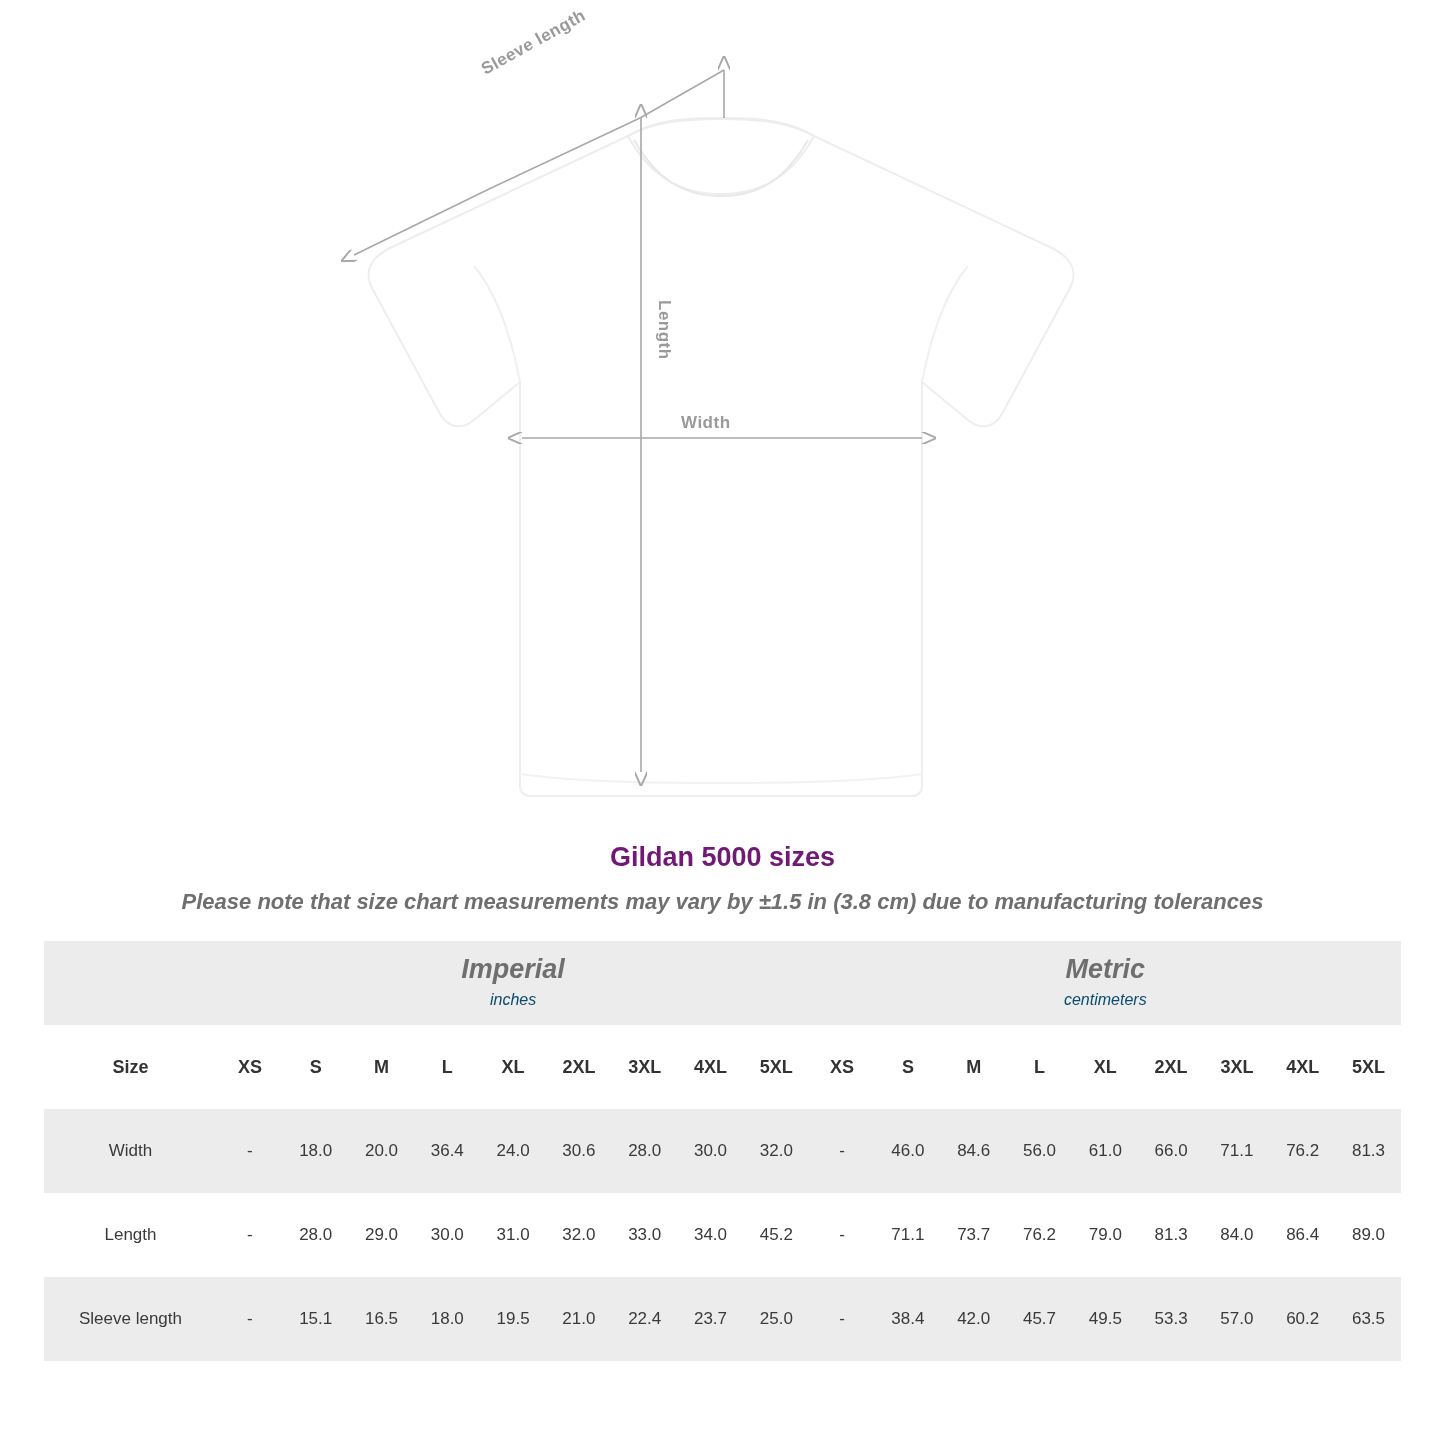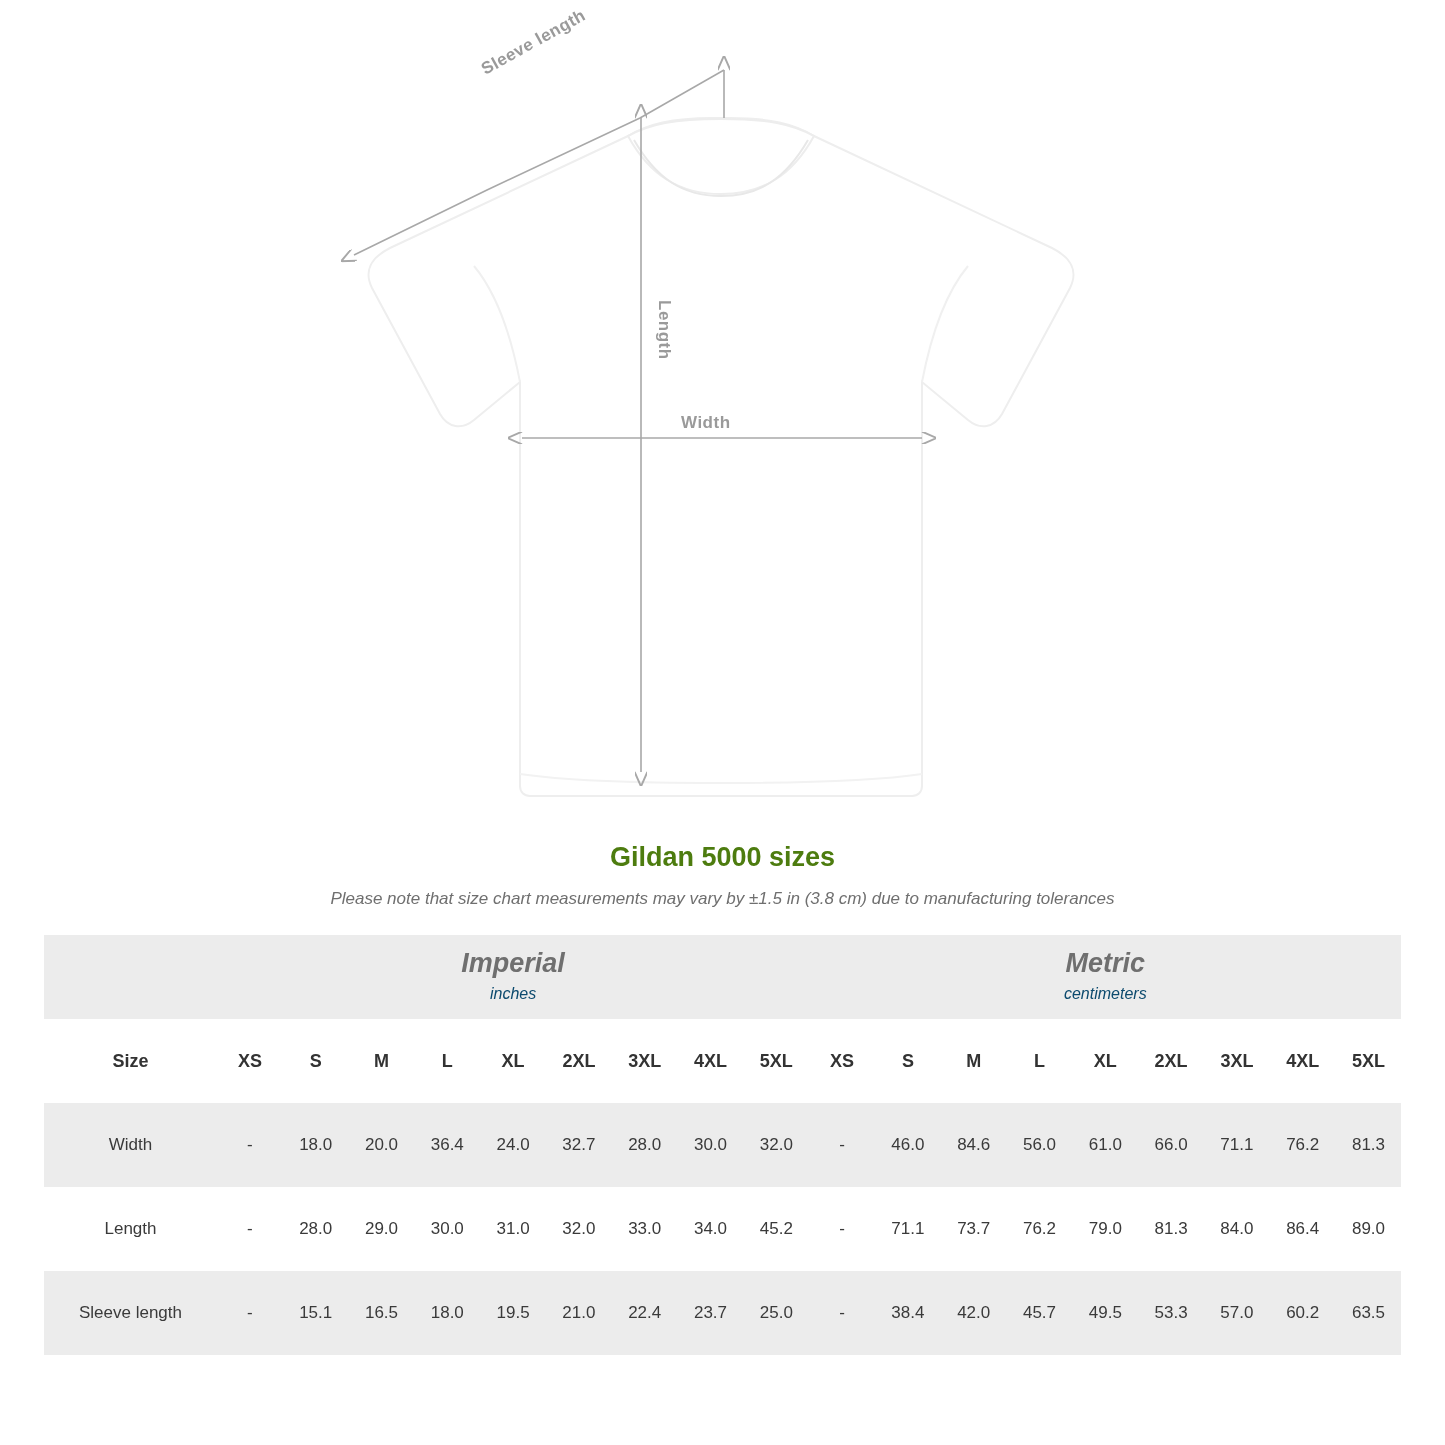--- a/index.html
+++ b/index.html
@@ -57,28 +57,29 @@
   }
 
   
   .title-block {
     text-align: center;
     margin-top: 22px;
   }
   .chart-title {
     font-size: 27px;
     font-weight: bold;
-    color: #4d7c0f;
+    color: #701a75;
     margin: 0;
   }
   .chart-note {
     margin-top: 16px;
-    font-size: 17px;
+    font-size: 22px;
     font-style: italic;
     color: #6f6f6f;
+    font-weight: bold;
   }
 
   
   .table-wrap {
     margin: 26px 44px 0 44px;
   }
   table.size-table {
     width: 1357px;
     border-collapse: collapse;
     table-layout: fixed;
@@ -267,21 +268,21 @@
           <td class="sizecell">5XL</td>
         </tr>
 
         <tr class="band">
           <td class="rowlabel">Width</td>
           <td>-</td>
           <td>18.0</td>
           <td>20.0</td>
           <td>36.4</td>
           <td>24.0</td>
-          <td>32.7</td>
+          <td>30.6</td>
           <td>28.0</td>
           <td>30.0</td>
           <td>32.0</td>
           <td>-</td>
           <td>46.0</td>
           <td>84.6</td>
           <td>56.0</td>
           <td>61.0</td>
           <td>66.0</td>
           <td>71.1</td>

